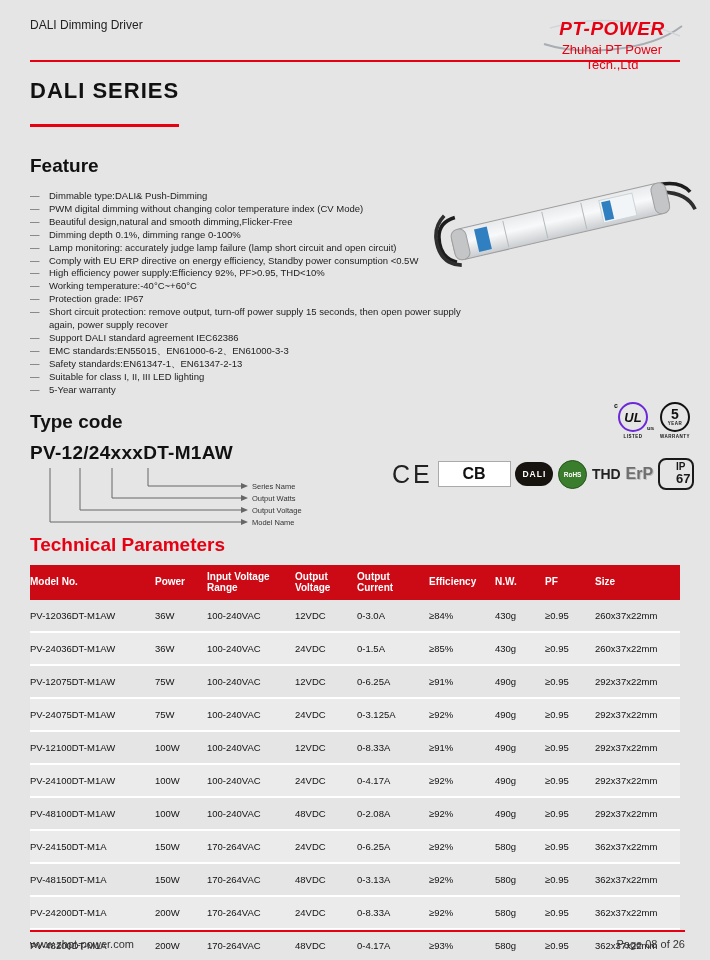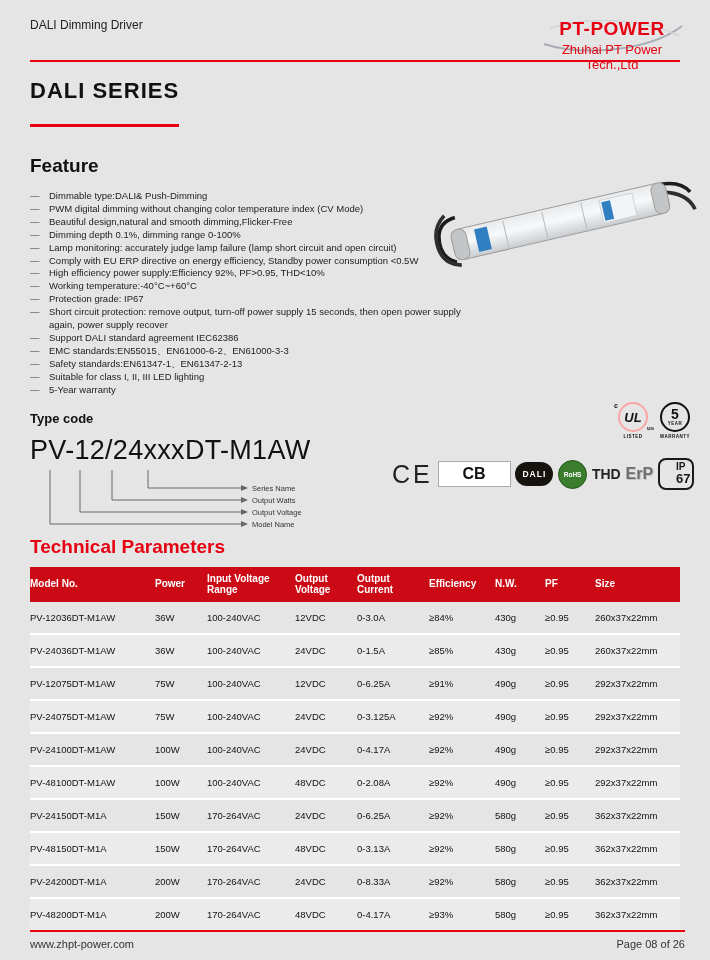--- a/index.html
+++ b/index.html
@@ -6,44 +6,44 @@
   * { box-sizing:border-box; }
   .page {
     width:710px; height:960px; margin:0 auto; background:#e5e5e5; position:relative;
     font-family:"Liberation Sans", sans-serif; color:#222; overflow:hidden;
   }
   
   .hdr { display:flex; justify-content:space-between; align-items:flex-start; padding:14px 22px 0 30px; height:58px; }
   .doc-title { font-size:12px; color:#222; padding-top:4px; }
   .logo { position:relative; width:152px; height:48px; text-align:center; }
   .logo svg { position:absolute; left:0; top:0; }
-  .logo-text { position:relative; font-size:19px; font-weight:800; color:#e60012; line-height:30px; letter-spacing:.5px; }
+  .logo-text { position:relative; font-size:19px; font-weight:800; font-style:italic; color:#e60012; line-height:30px; letter-spacing:.5px; }
   .logo-sub { position:relative; font-size:13px; color:#e60012; margin-top:-2px; }
   .red-rule { border:none; border-top:2px solid #e60012; margin:2px 30px 0; }
   
   .series-wrap { margin:16px 30px 0; }
   .series-title { display:inline-block; font-size:22px; font-weight:bold; letter-spacing:1px; color:#111; border-bottom:3px solid #e60012; padding-bottom:20px; }
   
   .feature-title { margin:28px 30px 0; font-size:19px; font-weight:bold; color:#111; }
   .feature-list { margin:13px 30px 0; width:432px; }
   .feat-item { display:flex; gap:9px; font-size:9.5px; line-height:12.9px; color:#222; }
   .feat-bullet { flex:0 0 10px; color:#555; }
   
   .product { position:absolute; left:415px; top:146px; width:290px; height:152px; }
   
-  .tc-title { margin:14px 30px 0; font-size:13px; font-weight:bold; color:#111; }
-  .tc-code { margin:9px 30px 0; font-size:27px; font-weight:normal; color:#111; letter-spacing:.3px; }
+  .tc-title { margin:14px 30px 0; font-size:19px; font-weight:bold; color:#111; }
+  .tc-code { margin:9px 30px 0; font-size:19px; font-weight:bold; color:#111; letter-spacing:.3px; }
   .tc-diagram { display:block; margin:2px 30px 0 36px; }
   .tc-diagram text { font-family:"Liberation Sans", sans-serif; font-size:7.5px; fill:#333; }
   .tc-diagram path, .tc-diagram polyline { stroke:#666; stroke-width:1; fill:none; }
   .tc-diagram polygon { fill:#666; }
   
   .top-badges { position:absolute; top:402px; right:20px; display:flex; gap:12px; align-items:flex-start; }
   .ul-badge, .fy-badge { text-align:center; }
-  .ul-circle { width:30px; height:30px; border:2px solid #fca5a5; border-radius:50%; position:relative;
+  .ul-circle { width:30px; height:30px; border:2px solid #6d28d9; border-radius:50%; position:relative;
                display:flex; align-items:center; justify-content:center; font-weight:800; font-style:italic; font-size:13px; color:#111; }
   .ul-c { position:absolute; left:-6px; top:-2px; font-size:7px; font-style:normal; font-weight:bold; }
   .ul-us { position:absolute; right:-8px; bottom:-1px; font-size:6px; font-style:normal; font-weight:bold; }
   .ul-listed { font-size:4.5px; letter-spacing:.5px; margin-top:2px; font-weight:bold; color:#111; }
   .fy-circle { width:30px; height:30px; border:2px solid #111; border-radius:50%;
                display:flex; flex-direction:column; align-items:center; justify-content:center; color:#111; }
   .fy-num { font-size:14px; font-weight:800; line-height:13px; }
   .fy-year { font-size:4.5px; font-weight:bold; letter-spacing:.5px; }
   .fy-sub { font-size:4.5px; font-weight:bold; letter-spacing:.5px; margin-top:2px; color:#111; }
   .cert-row { position:absolute; top:458px; left:392px; right:16px; display:flex; align-items:center; justify-content:space-between; }
@@ -300,20 +300,31 @@
           <td>75W</td>
           <td>100-240VAC</td>
           <td>24VDC</td>
           <td>0-3.125A</td>
           <td>≥92%</td>
           <td>490g</td>
           <td>≥0.95</td>
           <td>292x37x22mm</td>
         </tr>
         <tr>
+          <td>PV-12100DT-M1AW</td>
+          <td>100W</td>
+          <td>100-240VAC</td>
+          <td>12VDC</td>
+          <td>0-8.33A</td>
+          <td>≥91%</td>
+          <td>490g</td>
+          <td>≥0.95</td>
+          <td>292x37x22mm</td>
+        </tr>
+        <tr>
           <td>PV-24100DT-M1AW</td>
           <td>100W</td>
           <td>100-240VAC</td>
           <td>24VDC</td>
           <td>0-4.17A</td>
           <td>≥92%</td>
           <td>490g</td>
           <td>≥0.95</td>
           <td>292x37x22mm</td>
         </tr>

